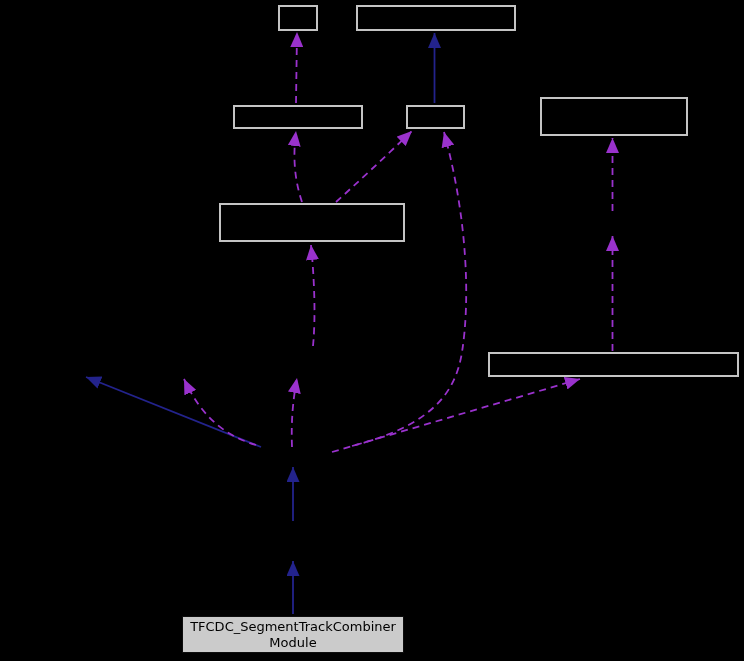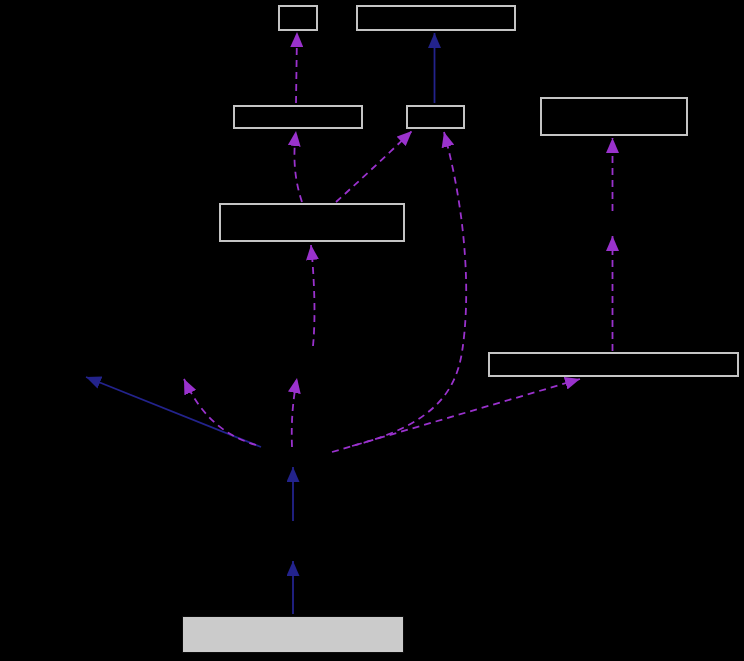--- a/index.html
+++ b/index.html
@@ -45,15 +45,17 @@
   </svg>
   <div id="node-layer">
       <div class="node plain" style="left: 278px; top: 5px; width: 40px; height: 26px; border-color: rgb(196, 196, 196); background: transparent;"></div>
       <div class="node plain" style="left: 356px; top: 5px; width: 160px; height: 26px; border-color: rgb(196, 196, 196); background: transparent;"></div>
       <div class="node plain" style="left: 233px; top: 105px; width: 130px; height: 24px; border-color: rgb(196, 196, 196); background: transparent;"></div>
       <div class="node plain" style="left: 406px; top: 105px; width: 59px; height: 24px; border-color: rgb(196, 196, 196); background: transparent;"></div>
       <div class="node plain" style="left: 540px; top: 97px; width: 148px; height: 39px; border-color: rgb(196, 196, 196); background: transparent;"></div>
       <div class="node plain" style="left: 219px; top: 203px; width: 186px; height: 39px; border-color: rgb(196, 196, 196); background: transparent;"></div>
       <div class="node plain" style="left: 488px; top: 352px; width: 251px; height: 25px; border-color: rgb(196, 196, 196); background: transparent;"></div>
       <div class="node main" style="left: 182px; top: 616px; width: 222px; height: 37px; background: rgb(203, 203, 203); border-color: rgb(14, 14, 14); color: rgb(0, 0, 0);">
+        <div>TFCDC_SegmentTrackCombiner</div>
+        <div>Module</div>
       </div>
     </div>
 </div>
 
 </body></html>

